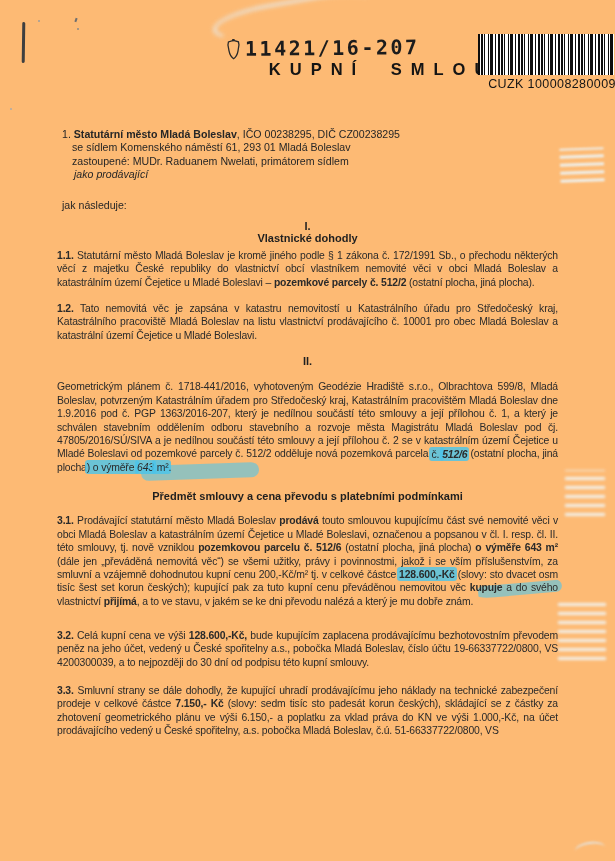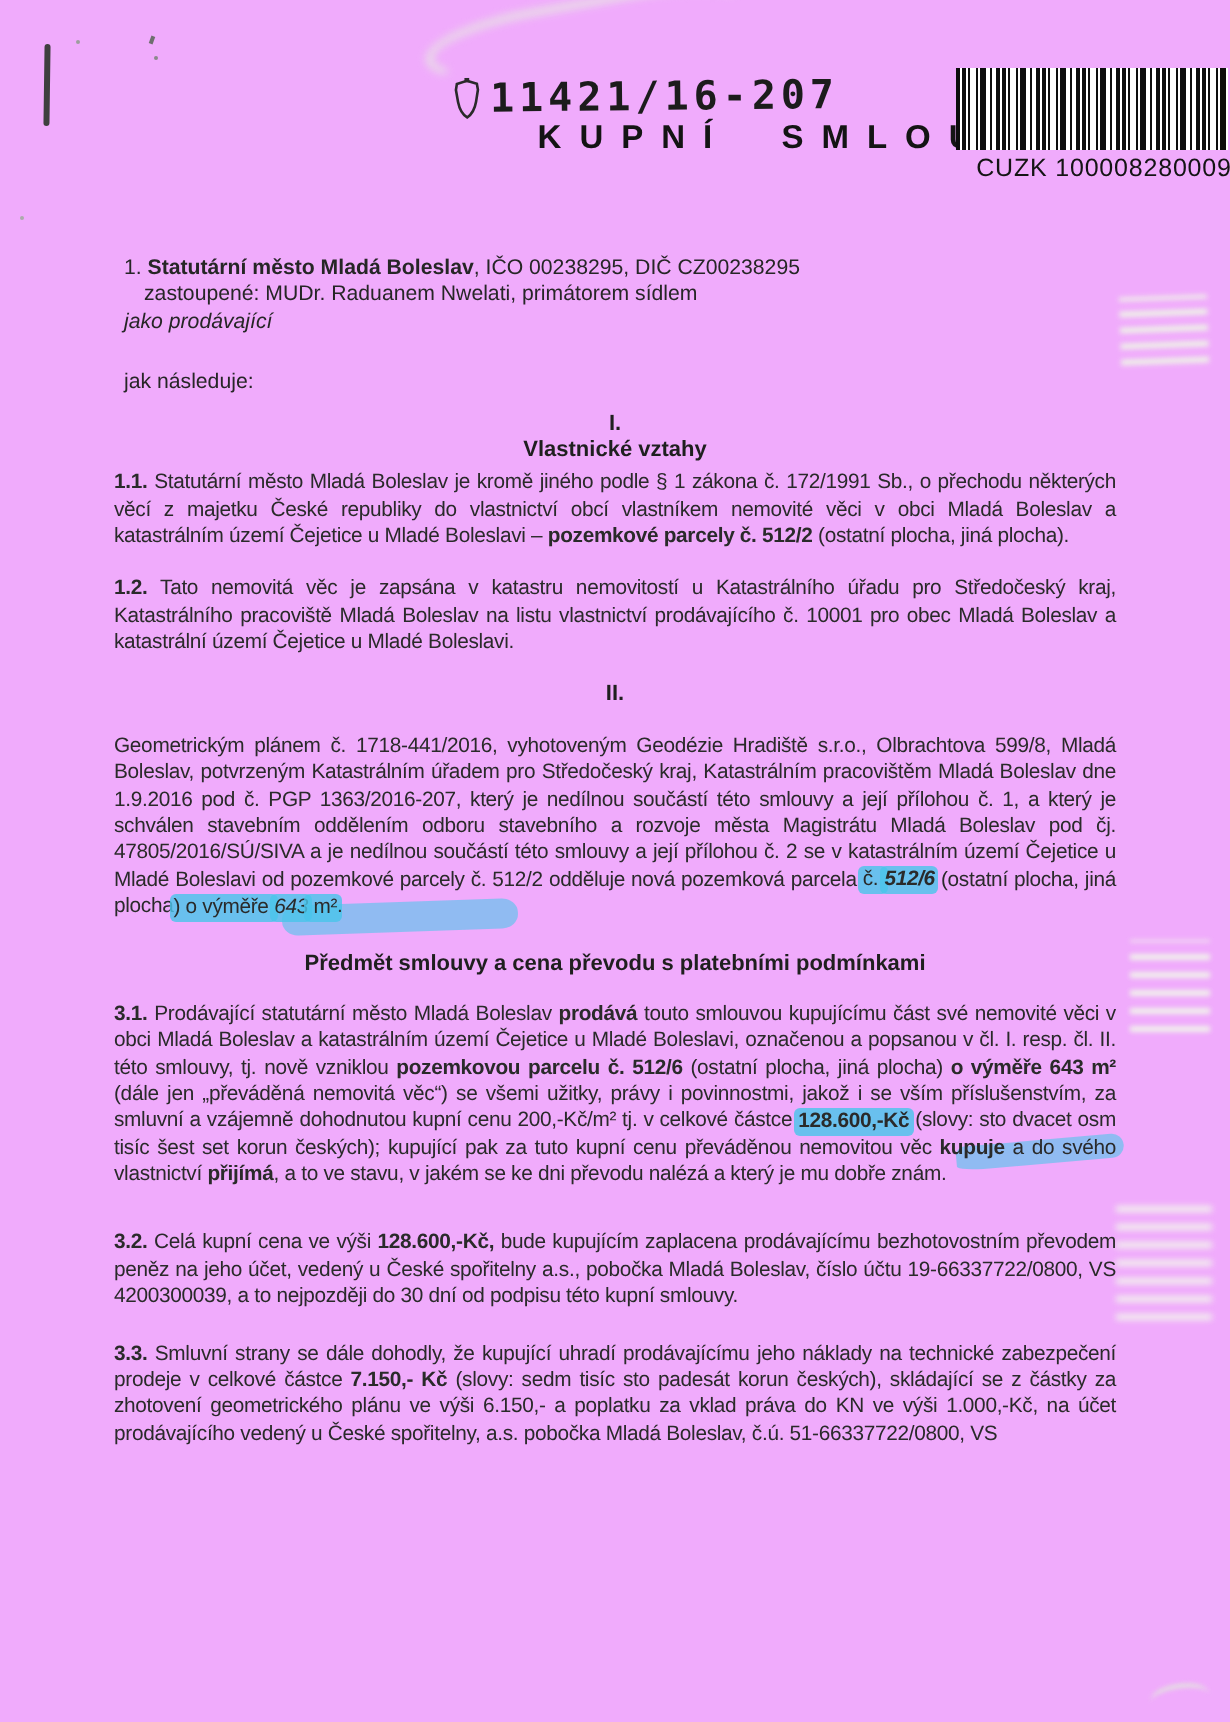--- a/index.html
+++ b/index.html
@@ -1,20 +1,20 @@
 <!DOCTYPE html>
 <html><head>
 <meta charset="utf-8">
 <style>
   html,body{margin:0;padding:0;background:#eceae6;}
   .page{
     position:relative;
     width:615px;height:861px;
     margin:0 auto;
-    background:#f0abfc;
+    background:#fdba74;
     font-family:"Liberation Sans",sans-serif;
     color:#262626;
     overflow:hidden;
     box-shadow:0 0 4px rgba(0,0,0,.25);
   }
   
   .stamp{
     position:absolute;top:36px;left:226px;
     display:flex;align-items:center;gap:4px;
     font-family:"DejaVu Sans Mono",monospace;
@@ -43,21 +43,21 @@
     margin-top:2px;text-align:center;
     font-size:12.5px;letter-spacing:.4px;color:#141414;white-space:nowrap;
   }
   
   .content{position:absolute;left:0;top:0;width:615px;padding:119px 57px 0;box-sizing:border-box;}
   .intro{text-align:center;font-size:10.6px;line-height:13.4px;color:#2a2a2a;}
   .party{font-size:10.6px;line-height:13.4px;margin-left:5px;}
   .party-1{margin-top:9px;}
   .party-2{margin-top:14px;}
   .pline.cont{padding-left:10px;}
-  .role{font-style:italic;}
+  .role{font-style:italic;margin-left:12px;}
   .lead-in{margin-top:17px;margin-left:5px;font-size:10.6px;}
   .sec-num,.sec-title{
     text-align:center;font-weight:bold;font-size:11px;line-height:12.6px;color:#1f1f1f;
   }
   .sec{margin-top:13px;}
   .sec-1{margin-top:9px;}
   .sec-3{margin-top:16px;}
   .para{
     position:relative;
     margin:13px 0 0;text-align:justify;
@@ -151,30 +151,31 @@
   <div class="barcode">
     <div class="barcode-bars"></div>
     <div class="barcode-label">CUZK 100008280009</div>
   </div>
 
   <div class="content">
 
 
     <div class="party party-1">
       <div class="pline"><span>1. </span><span class="b">Statutární město Mladá Boleslav</span><span>, IČO 00238295, DIČ CZ00238295</span></div>
+      <div class="pline cont">se sídlem Komenského náměstí 61, 293 01 Mladá Boleslav</div>
       <div class="pline cont">zastoupené: MUDr. Raduanem Nwelati, primátorem sídlem</div>
       <div class="pline role">jako prodávající</div>
     </div>
 
 
     <div class="lead-in">jak následuje:</div>
 
     <section class="sec sec-1">
       <div class="sec-num">I.</div>
-      <div class="sec-title">Vlastnické vztahy</div>
+      <div class="sec-title">Vlastnické dohodly</div>
       <p class="para p-11"><span class="runs"><span class="b">1.1.</span><span> Statutární město Mladá Boleslav je kromě jiného podle § 1 zákona č. 172/1991 Sb., o přechodu některých věcí z majetku České republiky do vlastnictví obcí vlastníkem nemovité věci v obci Mladá Boleslav a katastrálním území Čejetice u Mladé Boleslavi – </span><span class="b">pozemkové parcely č. 512/2</span><span> (ostatní plocha, jiná plocha).</span></span></p>
       <p class="para"><span class="runs"><span class="b">1.2.</span><span> Tato nemovitá věc je zapsána v katastru nemovitostí u Katastrálního úřadu pro Středočeský kraj, Katastrálního pracoviště Mladá Boleslav na listu vlastnictví prodávajícího č. 10001 pro obec Mladá Boleslav a katastrální území Čejetice u Mladé Boleslavi.</span></span></p>
     </section>
 
     <section class="sec">
       <div class="sec-num">II.</div>
       <p class="para">
         <span class="hl-blob blob-vymera"></span>
         <span class="runs"><span>Geometrickým plánem č. 1718-441/2016, vyhotoveným Geodézie Hradiště s.r.o., Olbrachtova 599/8, Mladá Boleslav, potvrzeným Katastrálním úřadem pro Středočeský kraj, Katastrálním pracovištěm Mladá Boleslav dne 1.9.2016 pod č. PGP 1363/2016-207, který je nedílnou součástí této smlouvy a její přílohou č. 1, a který je schválen stavebním oddělením odboru stavebního a rozvoje města Magistrátu Mladá Boleslav pod čj. 47805/2016/SÚ/SIVA a je nedílnou součástí této smlouvy a její přílohou č. 2 se v katastrálním území Čejetice u Mladé Boleslavi od pozemkové parcely č. 512/2 odděluje nová pozemková parcela </span><span class="hl">č. </span><span class="b i hl">512/6</span><span> (ostatní plocha, jiná plocha</span><span class="hl">) o výměře </span><span class="i hl">643</span><span class="hl"> m²</span><span>.</span></span>
       </p>

